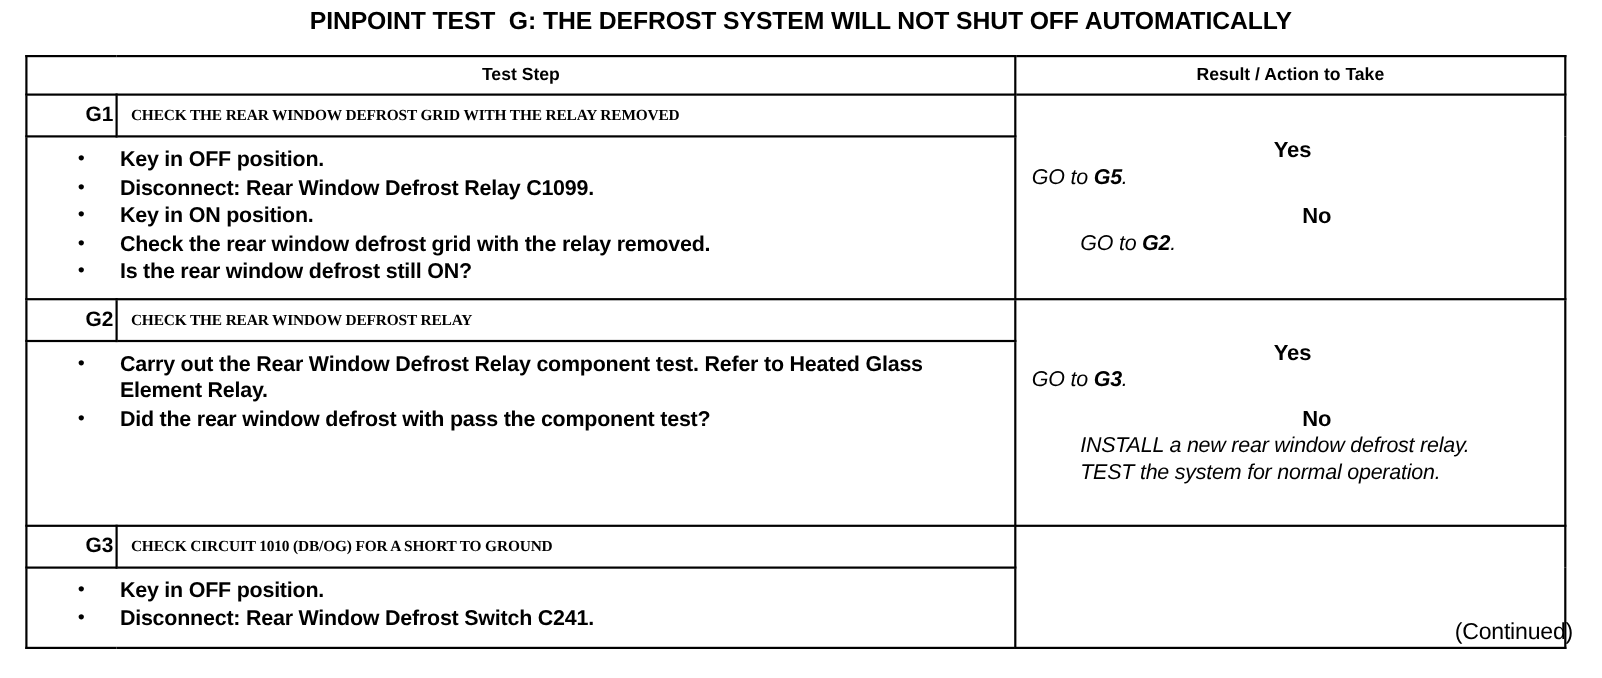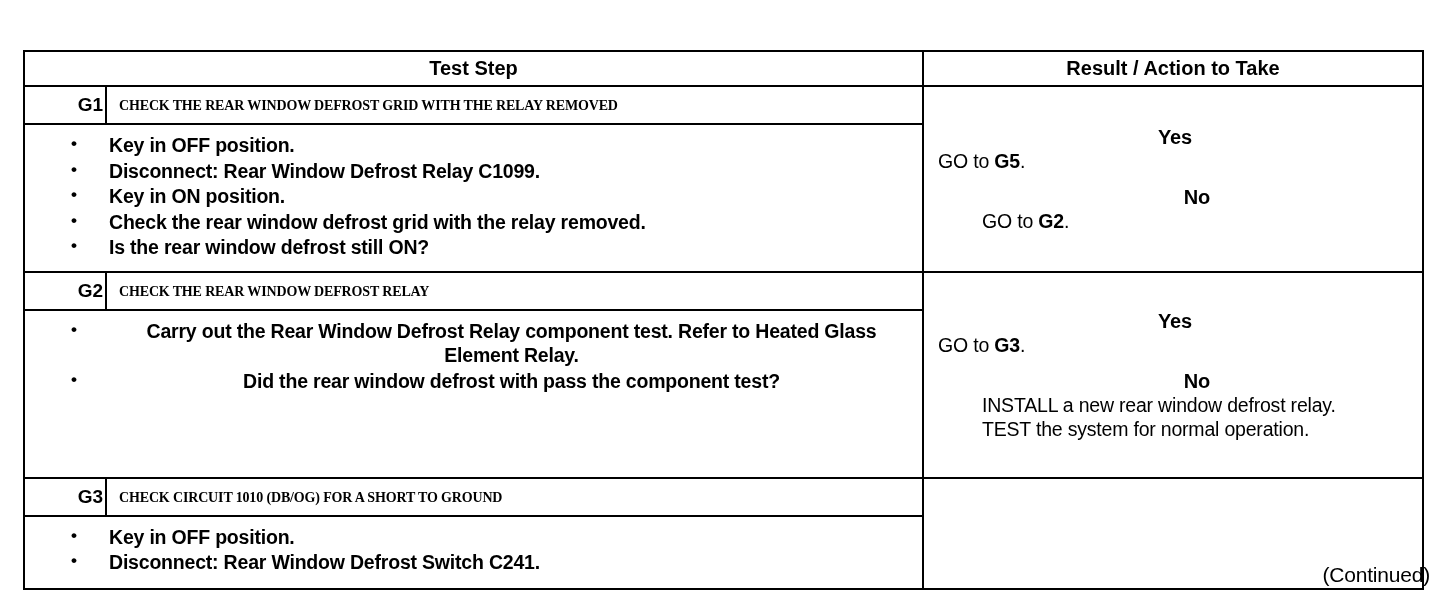--- a/index.html
+++ b/index.html
@@ -58,21 +58,21 @@
   }
 
   
   col.c-step   { width: 82px; }
   col.c-body   { width: 817px; }
   col.c-result { width: 500px; }
 
   
   .hdr {
     text-align: center;
-    font-size: 20px;
+    font-size: 16px;
     font-weight: bold;
     height: 33px;
     line-height: 33px;
     padding: 0 16px !important;
     vertical-align: middle !important;
   }
 
   
   .step-id {
     text-align: right;
@@ -140,20 +140,21 @@
     font-size: 20px;
     font-weight: bold;
     line-height: 24px;
     letter-spacing: -0.1px;
     text-align: center;
   }
   .ans-text {
     font-size: 19.5px;
     line-height: 24px;
     letter-spacing: -0.2px;
+    font-style: italic;
   }
   .ans-text b {
     font-weight: bold;
   }
   .ans-text .ln {
     display: block;
   }
 
   .empty-cell {
     padding: 0 !important;
@@ -163,28 +164,29 @@
     position: absolute;
     right: 26px;
     top: 562px;
     font-size: 21px;
     line-height: 26px;
     letter-spacing: -0.2px;
   }
 
   
   .r1-body { height: 125px; }
-  .r2-body { height: 148px; text-align: center; }
+  .r2-body { height: 148px; }
   .r3-body { height: 53px; }
 </style>
 </head>
 <body>
 
 <div class="page">
 
+  <div class="doc-title">PINPOINT TEST  G: THE DEFROST SYSTEM WILL NOT SHUT OFF AUTOMATICALLY</div>
 
   <div class="table-wrap">
     <table class="pinpoint">
       <colgroup>
         <col class="c-step">
         <col class="c-body">
         <col class="c-result">
       </colgroup>
       <tbody>
 

